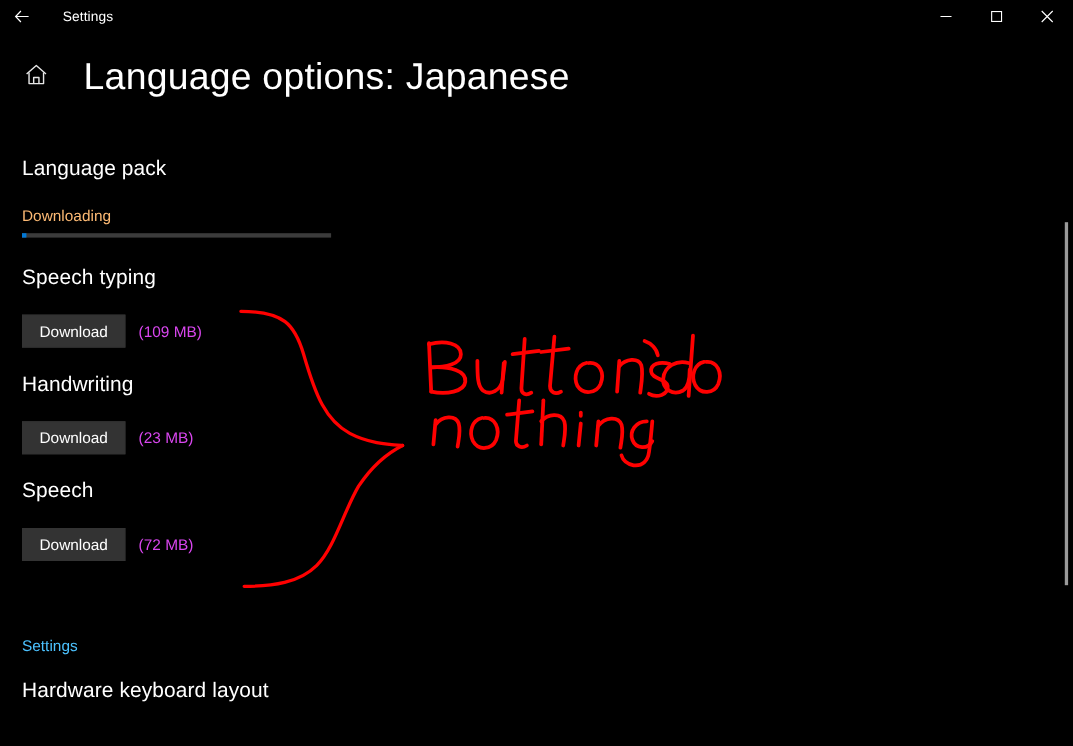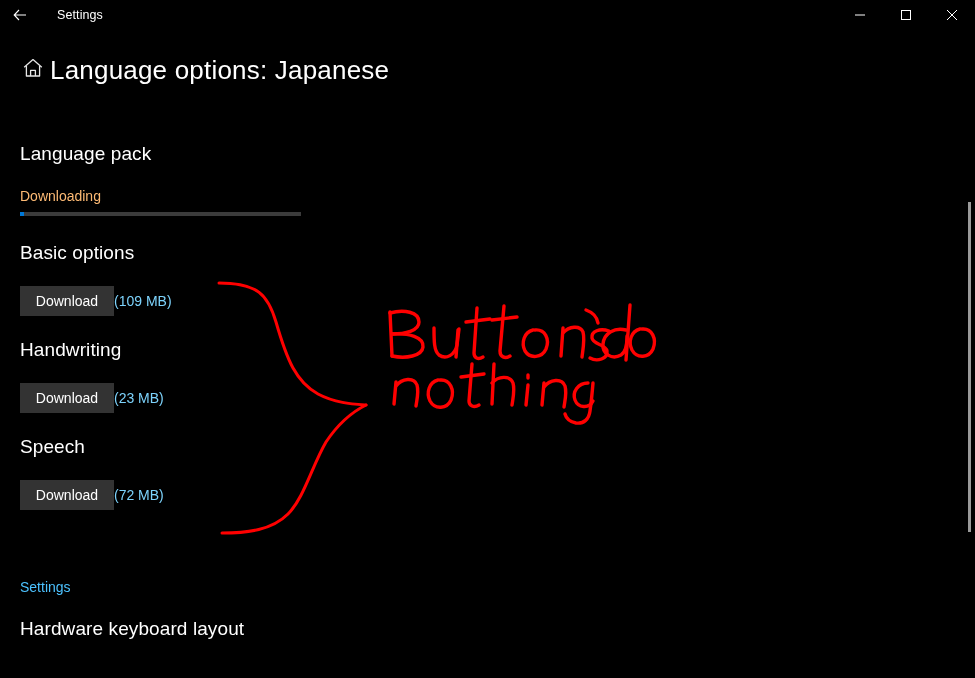--- a/index.html
+++ b/index.html
@@ -73,24 +73,24 @@
   .home-icon-wrap {
     width: 26px;
     height: 26px;
     margin-left: 20px;
     display: flex;
     align-items: center;
     justify-content: center;
     cursor: pointer;
   }
   .page-title {
-    font-size: 26px;
+    font-size: 34px;
     font-weight: 300;
     color: #ffffff;
-    margin-left: 4px;
+    margin-left: 30px;
     letter-spacing: 0.2px;
     white-space: nowrap;
   }
 
   
   .content {
     position: absolute;
     top: 0; left: 0;
     width: 975px;
     height: 678px;
@@ -146,22 +146,23 @@
     color: #ffffff;
     font-family: "Liberation Sans", sans-serif;
     font-size: 14px;
     line-height: 28px;
     text-align: center;
     padding: 0;
     cursor: pointer;
     box-sizing: border-box;
   }
   .dl-size {
+    margin-left: 12px;
     font-size: 14px;
-    color: #7dd3fc;
+    color: #d946ef;
     white-space: nowrap;
   }
 
   .link-text {
     position: absolute;
     left: 20px;
     font-size: 14px;
     color: #4cc2ff;
     text-decoration: none;
     white-space: nowrap;
@@ -249,21 +250,21 @@
 </div>
 
 <div class="content">
 
   <div class="section-heading" style="top:143px;">Language pack</div>
   <div class="status-text" style="top:188px;">Downloading</div>
   <div class="progress-track">
     <div class="progress-fill"></div>
   </div>
 
-  <div class="section-heading" style="top:242px;">Basic options</div>
+  <div class="section-heading" style="top:242px;">Speech typing</div>
   <div class="dl-row" style="top:286px;">
     <button class="dl-button">Download</button>
     <span class="dl-size">(109 MB)</span>
   </div>
 
   <div class="section-heading" style="top:339px;">Handwriting</div>
   <div class="dl-row" style="top:383px;">
     <button class="dl-button">Download</button>
     <span class="dl-size">(23 MB)</span>
   </div>

